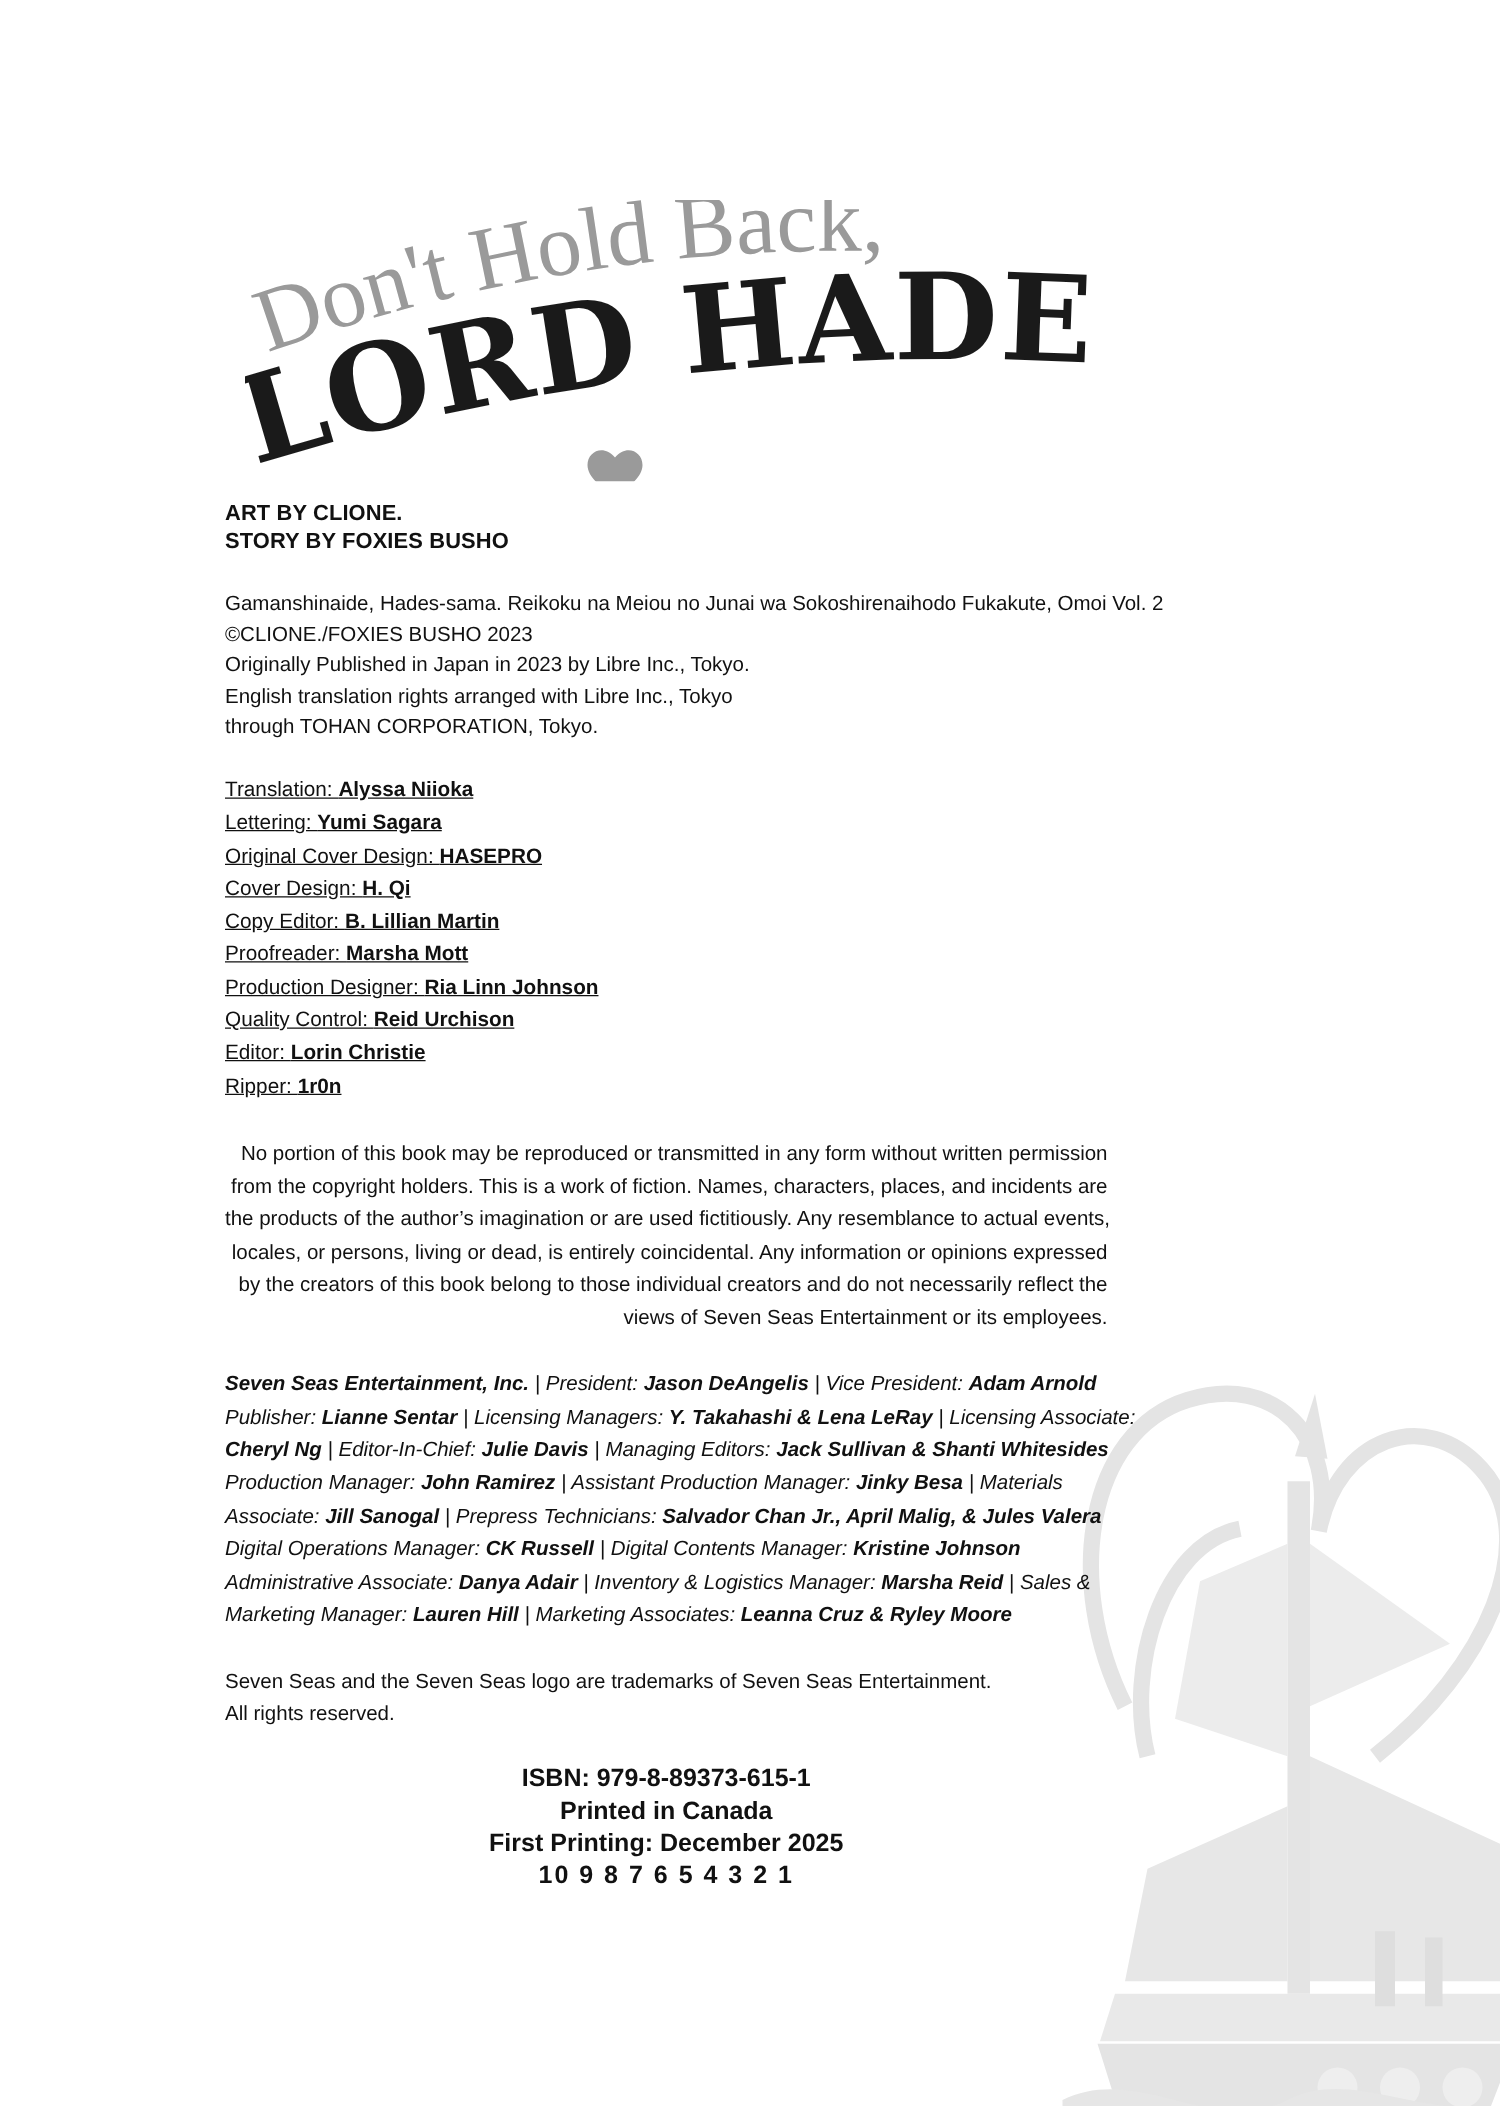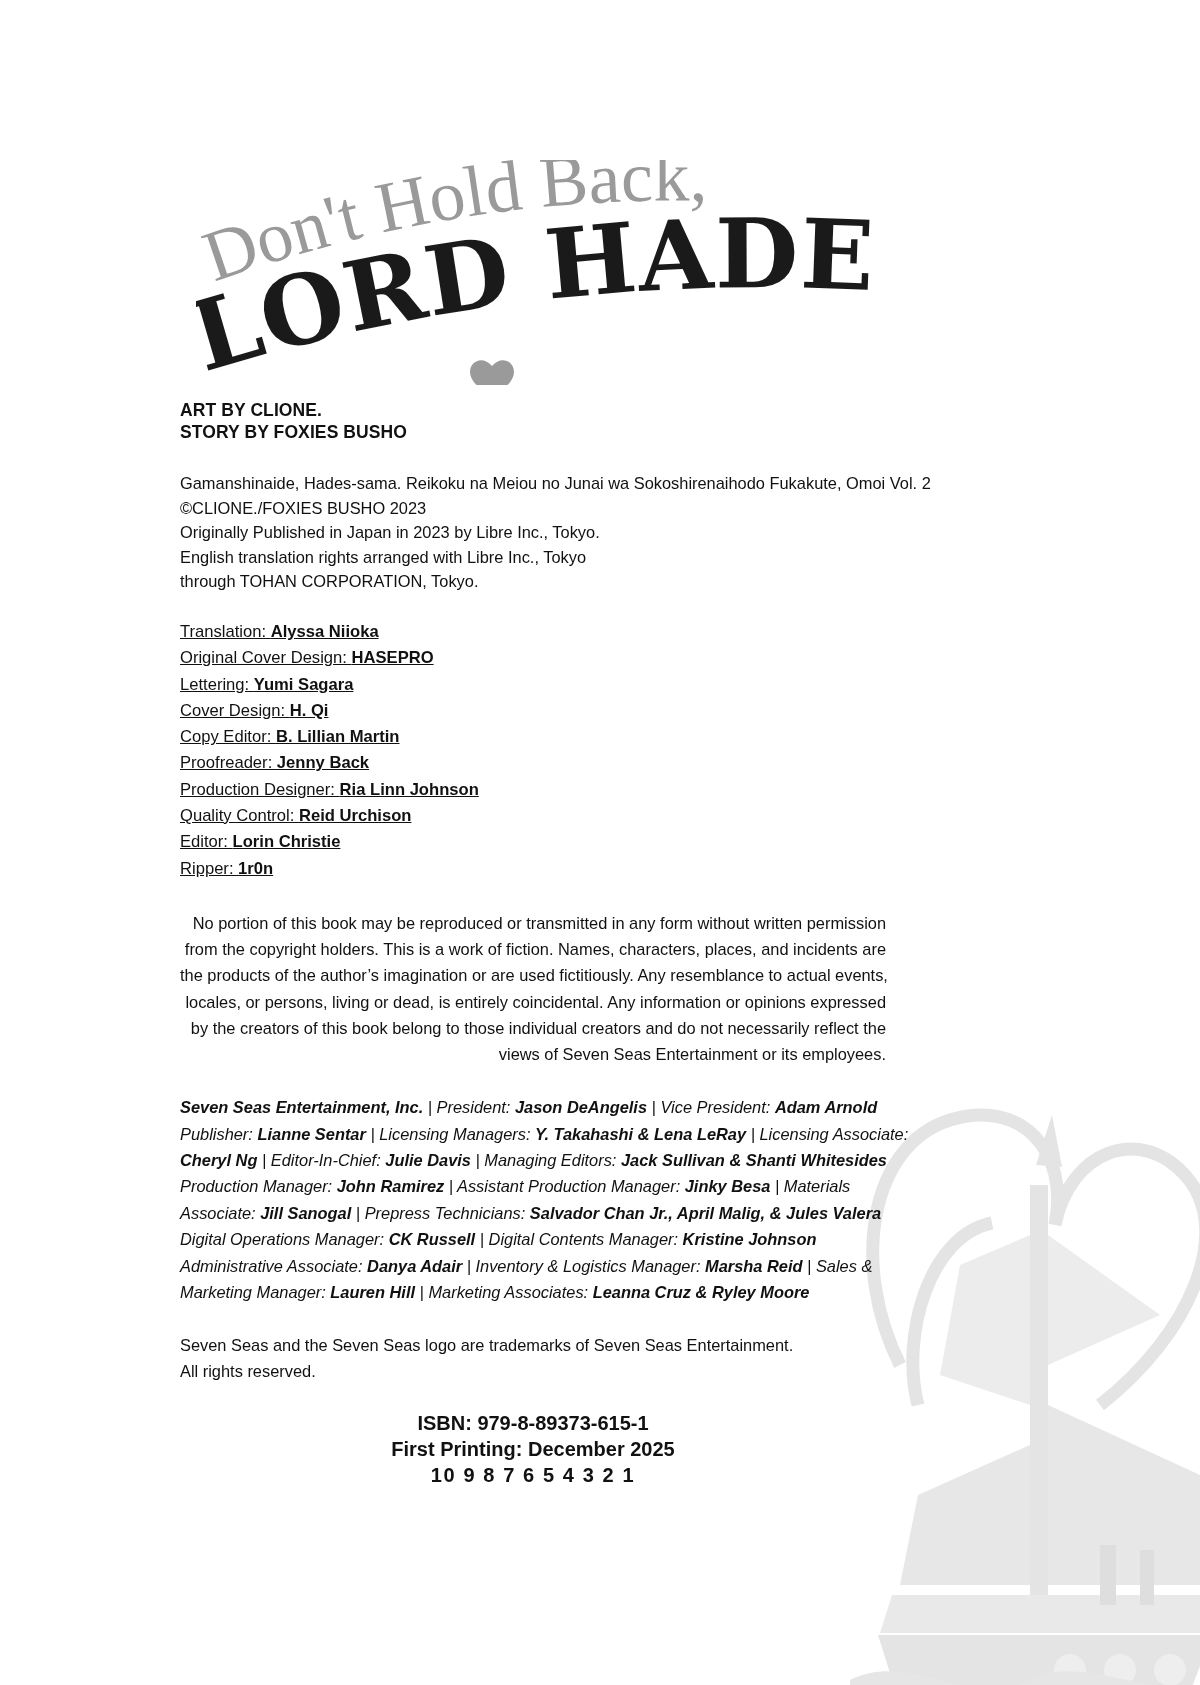--- a/index.html
+++ b/index.html
@@ -180,25 +180,25 @@
     <div class="para" id="orig-pub">
         <div>Gamanshinaide, Hades-sama. Reikoku na Meiou no Junai wa Sokoshirenaihodo Fukakute, Omoi Vol. 2</div>
         <div>©CLIONE./FOXIES BUSHO 2023</div>
         <div>Originally Published in Japan in 2023 by Libre Inc., Tokyo.</div>
         <div>English translation rights arranged with Libre Inc., Tokyo</div>
         <div>through TOHAN CORPORATION, Tokyo.</div>
       </div>
 
     <div class="credits" id="credits-list">
         <div class="row"><span class="role">Translation: </span><span class="who">Alyssa Niioka</span></div>
+        <div class="row"><span class="role">Lettering: </span><span class="who">Yumi Sagara</span></div>
         <div class="row"><span class="role">Original Cover Design: </span><span class="who">HASEPRO</span></div>
-        <div class="row"><span class="role">Lettering: </span><span class="who">Yumi Sagara</span></div>
         <div class="row"><span class="role">Cover Design: </span><span class="who">H. Qi</span></div>
         <div class="row"><span class="role">Copy Editor: </span><span class="who">B. Lillian Martin</span></div>
-        <div class="row"><span class="role">Proofreader: </span><span class="who">Jenny Back</span></div>
+        <div class="row"><span class="role">Proofreader: </span><span class="who">Marsha Mott</span></div>
         <div class="row"><span class="role">Production Designer: </span><span class="who">Ria Linn Johnson</span></div>
         <div class="row"><span class="role">Quality Control: </span><span class="who">Reid Urchison</span></div>
         <div class="row"><span class="role">Editor: </span><span class="who">Lorin Christie</span></div>
         <div class="row"><span class="role">Ripper: </span><span class="who">1r0n</span></div>
       </div>
 
     <div class="disclaimer" id="disclaimer">
         <div>No portion of this book may be reproduced or transmitted in any form without written permission</div>
         <div>from the copyright holders. This is a work of fiction. Names, characters, places, and incidents are</div>
         <div>the products of the author’s imagination or are used fictitiously. Any resemblance to actual events,</div>
@@ -218,18 +218,19 @@
         <div class="row"><span class="sep">Marketing Manager: </span><b>Lauren Hill</b><span class="sep"> | </span><span class="sep">Marketing Associates: </span><b>Leanna Cruz &amp; Ryley Moore</b></div>
       </div>
 
     <div class="trademark" id="trademark">
         <div>Seven Seas and the Seven Seas logo are trademarks of Seven Seas Entertainment.</div>
         <div>All rights reserved.</div>
       </div>
 
     <div class="isbn">
       <div>ISBN: 979-8-89373-615-1</div>
+      <div>Printed in Canada</div>
       <div>First Printing: December 2025</div>
       <div class="printnum">10 9 8 7 6 5 4 3 2 1</div>
     </div>
 
   </div>
 </div>
 
 </body></html>

